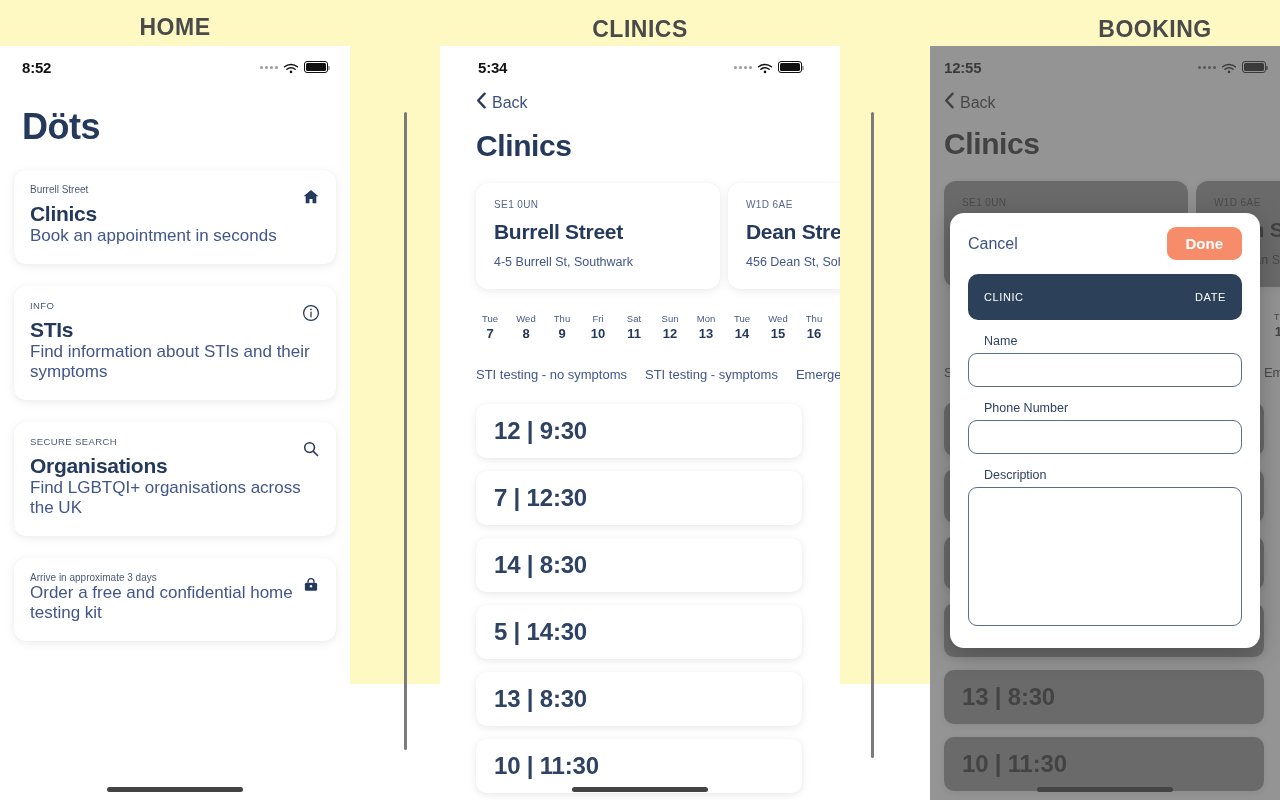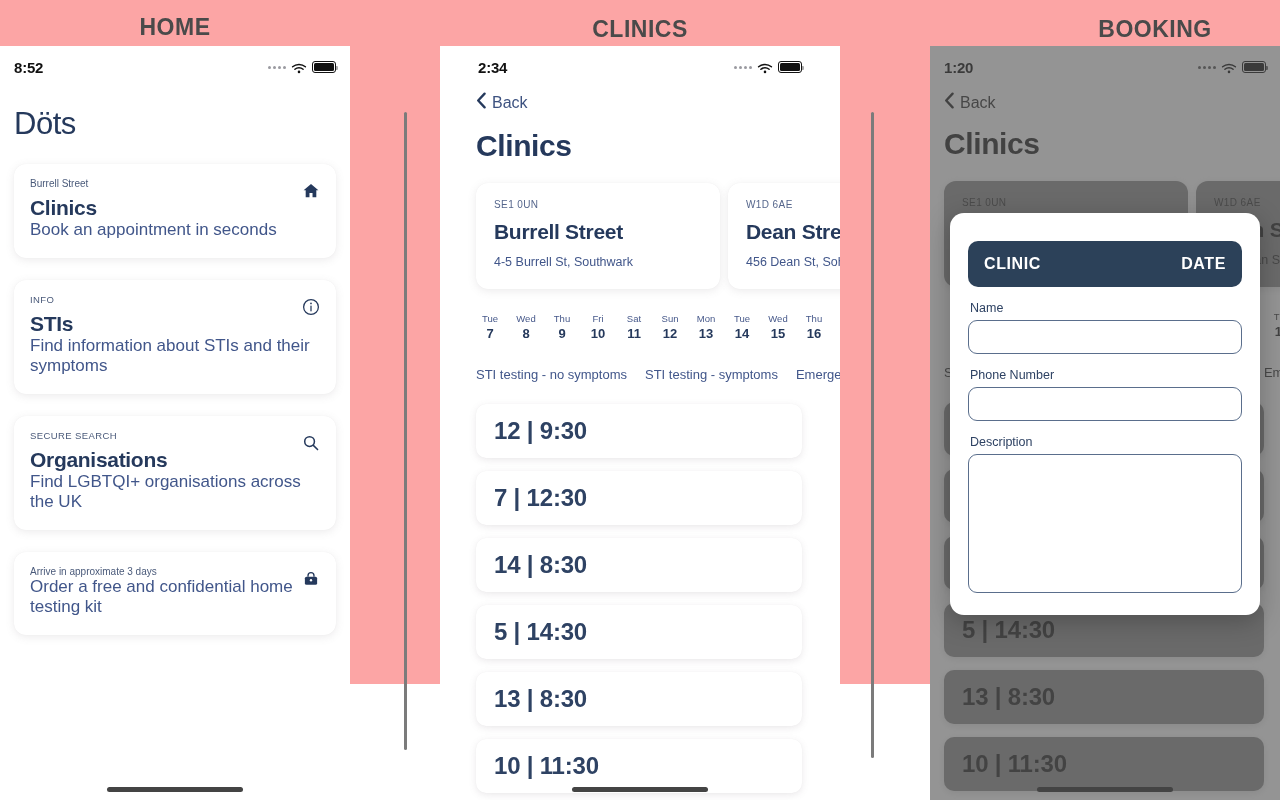--- a/index.html
+++ b/index.html
@@ -2,21 +2,21 @@
 <html><head>
 <meta charset="utf-8">
 <style>
   * { box-sizing: border-box; margin: 0; padding: 0; }
   html, body {
     width: 1280px; height: 800px;
     background: #ffffff;
     font-family: "Liberation Sans", sans-serif;
     overflow: hidden;
   }
-  .stage { position: relative; width: 1280px; height: 684px; background: #fca5a5; }
+  .stage { position: relative; width: 1280px; height: 684px; background: #fef9c3; }
 
   
   .caption {
     position: absolute;
     font-size: 23px;
     font-weight: bold;
     color: #4a4a4a;
     letter-spacing: 0.5px;
     text-align: center;
     white-space: nowrap;
@@ -59,21 +59,21 @@
     position: relative; padding: 1px;
   }
   .batt::after {
     content: ""; position: absolute; right: -3px; top: 3.5px;
     width: 2px; height: 4px; background: #aaa; border-radius: 0 1px 1px 0;
   }
   .batt i { display: block; width: 100%; height: 100%; background: #111; border-radius: 1.5px; }
 
   
   .app-title {
-    font-size: 31px; font-weight: normal; color: #25395c;
+    font-size: 36px; font-weight: bold; color: #25395c;
     letter-spacing: -0.5px;
   }
   .card {
     background: #ffffff;
     border-radius: 12px;
     box-shadow: 0 2px 8px rgba(120,110,120,0.14), 0 0 1px rgba(0,0,0,0.06);
     padding: 14px 16px 18px 16px;
     position: relative;
   }
   .card-kicker {
@@ -143,22 +143,22 @@
   .modal-done {
     background: #f68c6a; color: #fff; font-size: 15px; font-weight: bold;
     border: none; border-radius: 9px; padding: 8px 19px; cursor: pointer;
   }
   .seg-bar {
     margin-top: 14px;
     background: #2c4159; border-radius: 10px;
     height: 46px; display: flex; align-items: center; justify-content: space-between;
     padding: 0 16px;
   }
-  .seg-label { font-size: 16px; font-weight: bold; color: #fff; letter-spacing: 0.6px; }
-  .field-label { font-size: 12.5px; color: #2e4263; margin: 14px 0 5px 2px; }
+  .seg-label { font-size: 11px; font-weight: normal; color: #fff; letter-spacing: 0.6px; }
+  .field-label { font-size: 12.5px; color: #2e4263; margin: 14px 0 5px 16px; }
   .field-input {
     width: 100%; height: 34px; border: 1.2px solid #5a6e8c; border-radius: 9px;
     background: #fff; outline: none; padding: 0 10px;
     font-family: "Liberation Sans", sans-serif; font-size: 13px; color: #25395c;
   }
   .field-textarea {
     width: 100%; height: 139px; border: 1.2px solid #5a6e8c; border-radius: 9px;
     background: #fff; outline: none; padding: 8px 10px; resize: none;
     font-family: "Liberation Sans", sans-serif; font-size: 13px; color: #25395c;
   }
@@ -169,21 +169,21 @@
 <div class="stage">
 
   <div class="caption" id="cap-home">HOME</div>
   <div class="caption" id="cap-clinics">CLINICS</div>
   <div class="caption" id="cap-booking">BOOKING</div>
 
   <div class="divider" id="div1"></div>
   <div class="divider" id="div2"></div>
 
   <div class="panel" id="panel-home">
-    <div style="padding:0 14px;">
+    <div style="padding:0 22px;">
       <div class="statusbar">
         <div class="sb-time">8:52</div>
         <div class="sb-right">
           <div class="sig-dots">
               <i></i>
               <i></i>
               <i></i>
               <i></i>
             </div>
           <span class="wifi">
@@ -254,21 +254,21 @@
       </div>
 
     </div>
 
     <div class="home-ind"></div>
   </div>
 
   <div class="panel" id="panel-clinics">
     <div style="padding:0 38px 0 38px;">
       <div class="statusbar">
-        <div class="sb-time">2:34</div>
+        <div class="sb-time">5:34</div>
         <div class="sb-right">
           <div class="sig-dots">
               <i></i>
               <i></i>
               <i></i>
               <i></i>
             </div>
           <span class="wifi">
             <svg viewBox="0 0 16 12" width="16" height="12">
                 <path d="M8 10.2a1.3 1.3 0 100-2.6 1.3 1.3 0 000 2.6z" fill="#111"></path>
@@ -394,21 +394,21 @@
 
     <div class="home-ind"></div>
   </div>
 
   <div class="panel" id="panel-booking">
 
     <div class="dimwrap">
       <div class="dimmed" style="position:absolute; inset:0;">
         <div style="padding:0 14px;">
           <div class="statusbar">
-            <div class="sb-time">1:20</div>
+            <div class="sb-time">12:55</div>
             <div class="sb-right">
               <div class="sig-dots">
                   <i></i>
                   <i></i>
                   <i></i>
                   <i></i>
                 </div>
               <span class="wifi">
                 <svg viewBox="0 0 16 12" width="16" height="12">
                     <path d="M8 10.2a1.3 1.3 0 100-2.6 1.3 1.3 0 000 2.6z" fill="#111"></path>
@@ -528,20 +528,24 @@
           <div class="slot">
               <span class="slot-label">10 | 11:30</span>
             </div>
         </div>
       </div>
 
       <div class="dim-overlay"></div>
     </div>
 
     <div class="modal">
+      <div class="modal-head">
+        <span class="modal-cancel">Cancel</span>
+        <button class="modal-done">Done</button>
+      </div>
 
       <div class="seg-bar">
         <span class="seg-label">CLINIC</span>
         <span class="seg-label">DATE</span>
       </div>
 
       <div class="field-label">Name</div>
       <input class="field-input" type="text" value="" style="">
 
       <div class="field-label">Phone Number</div>

